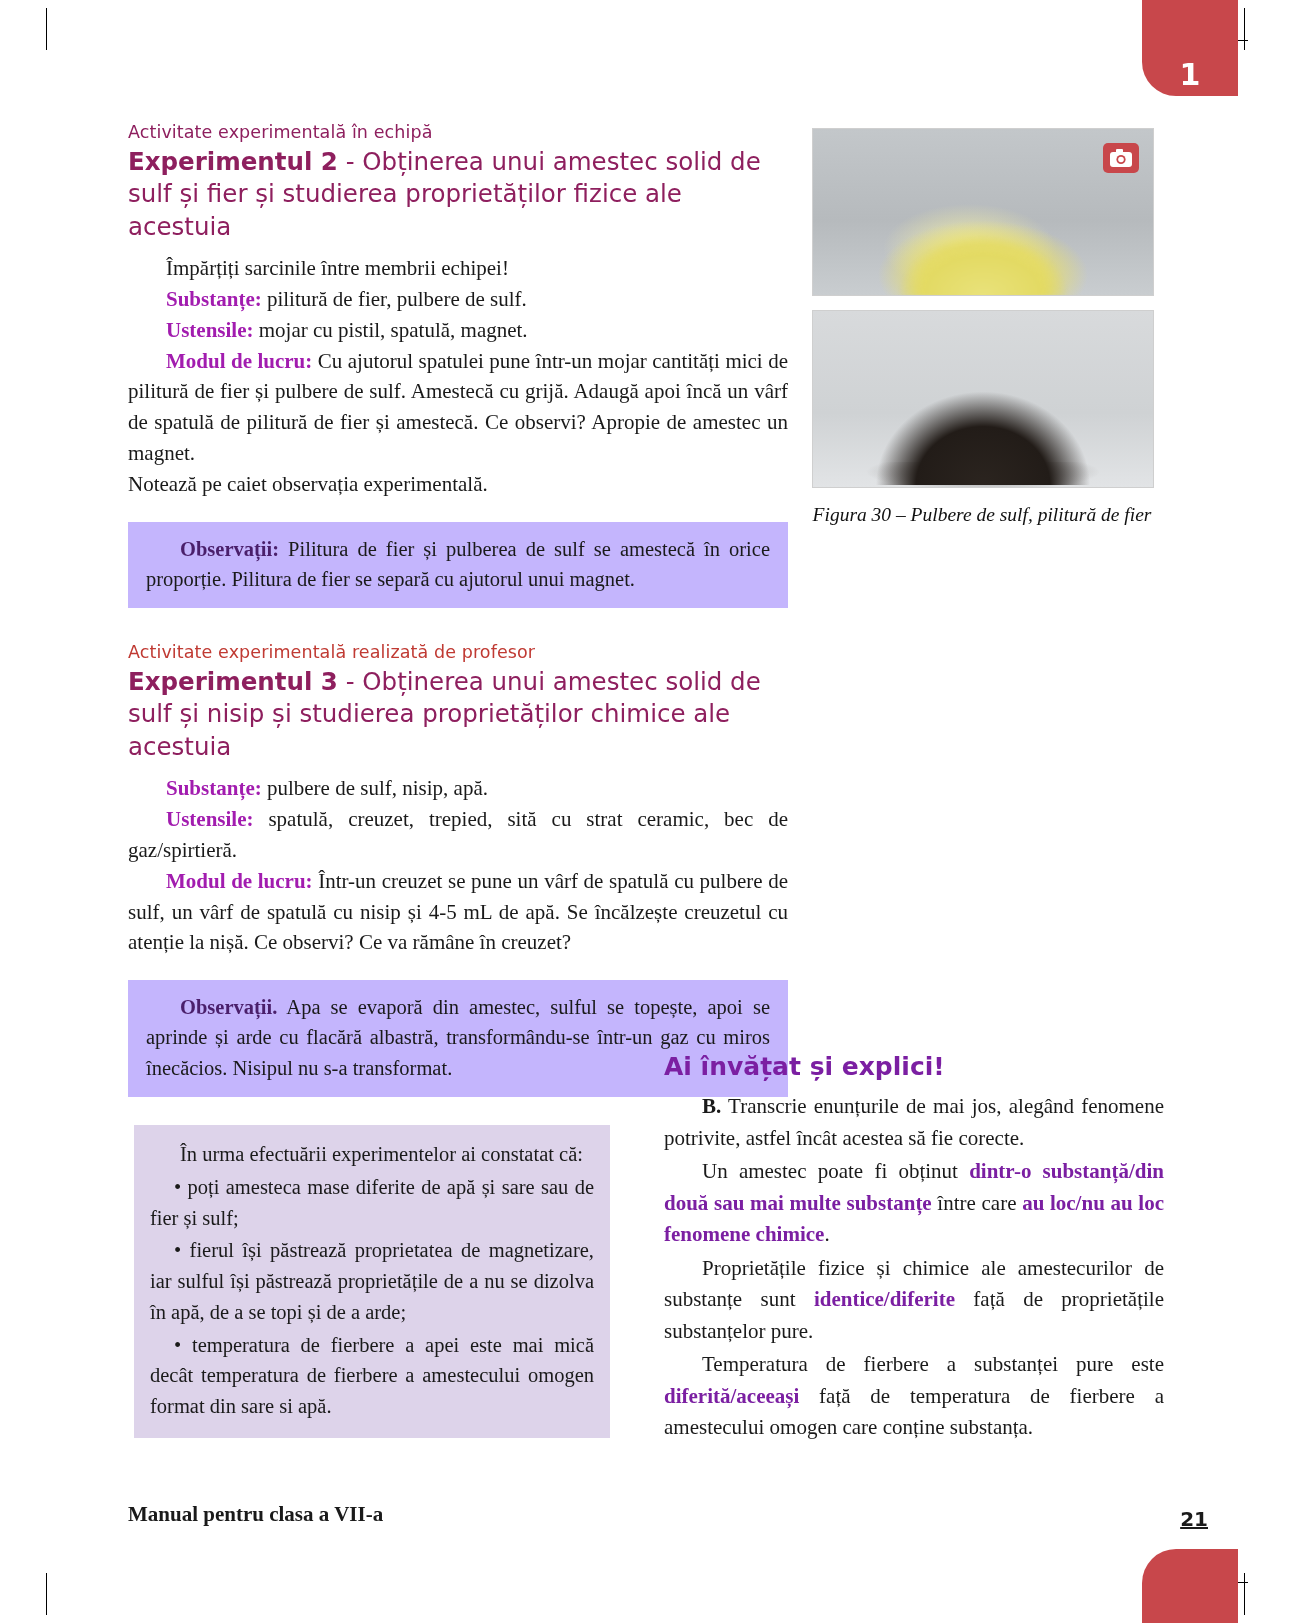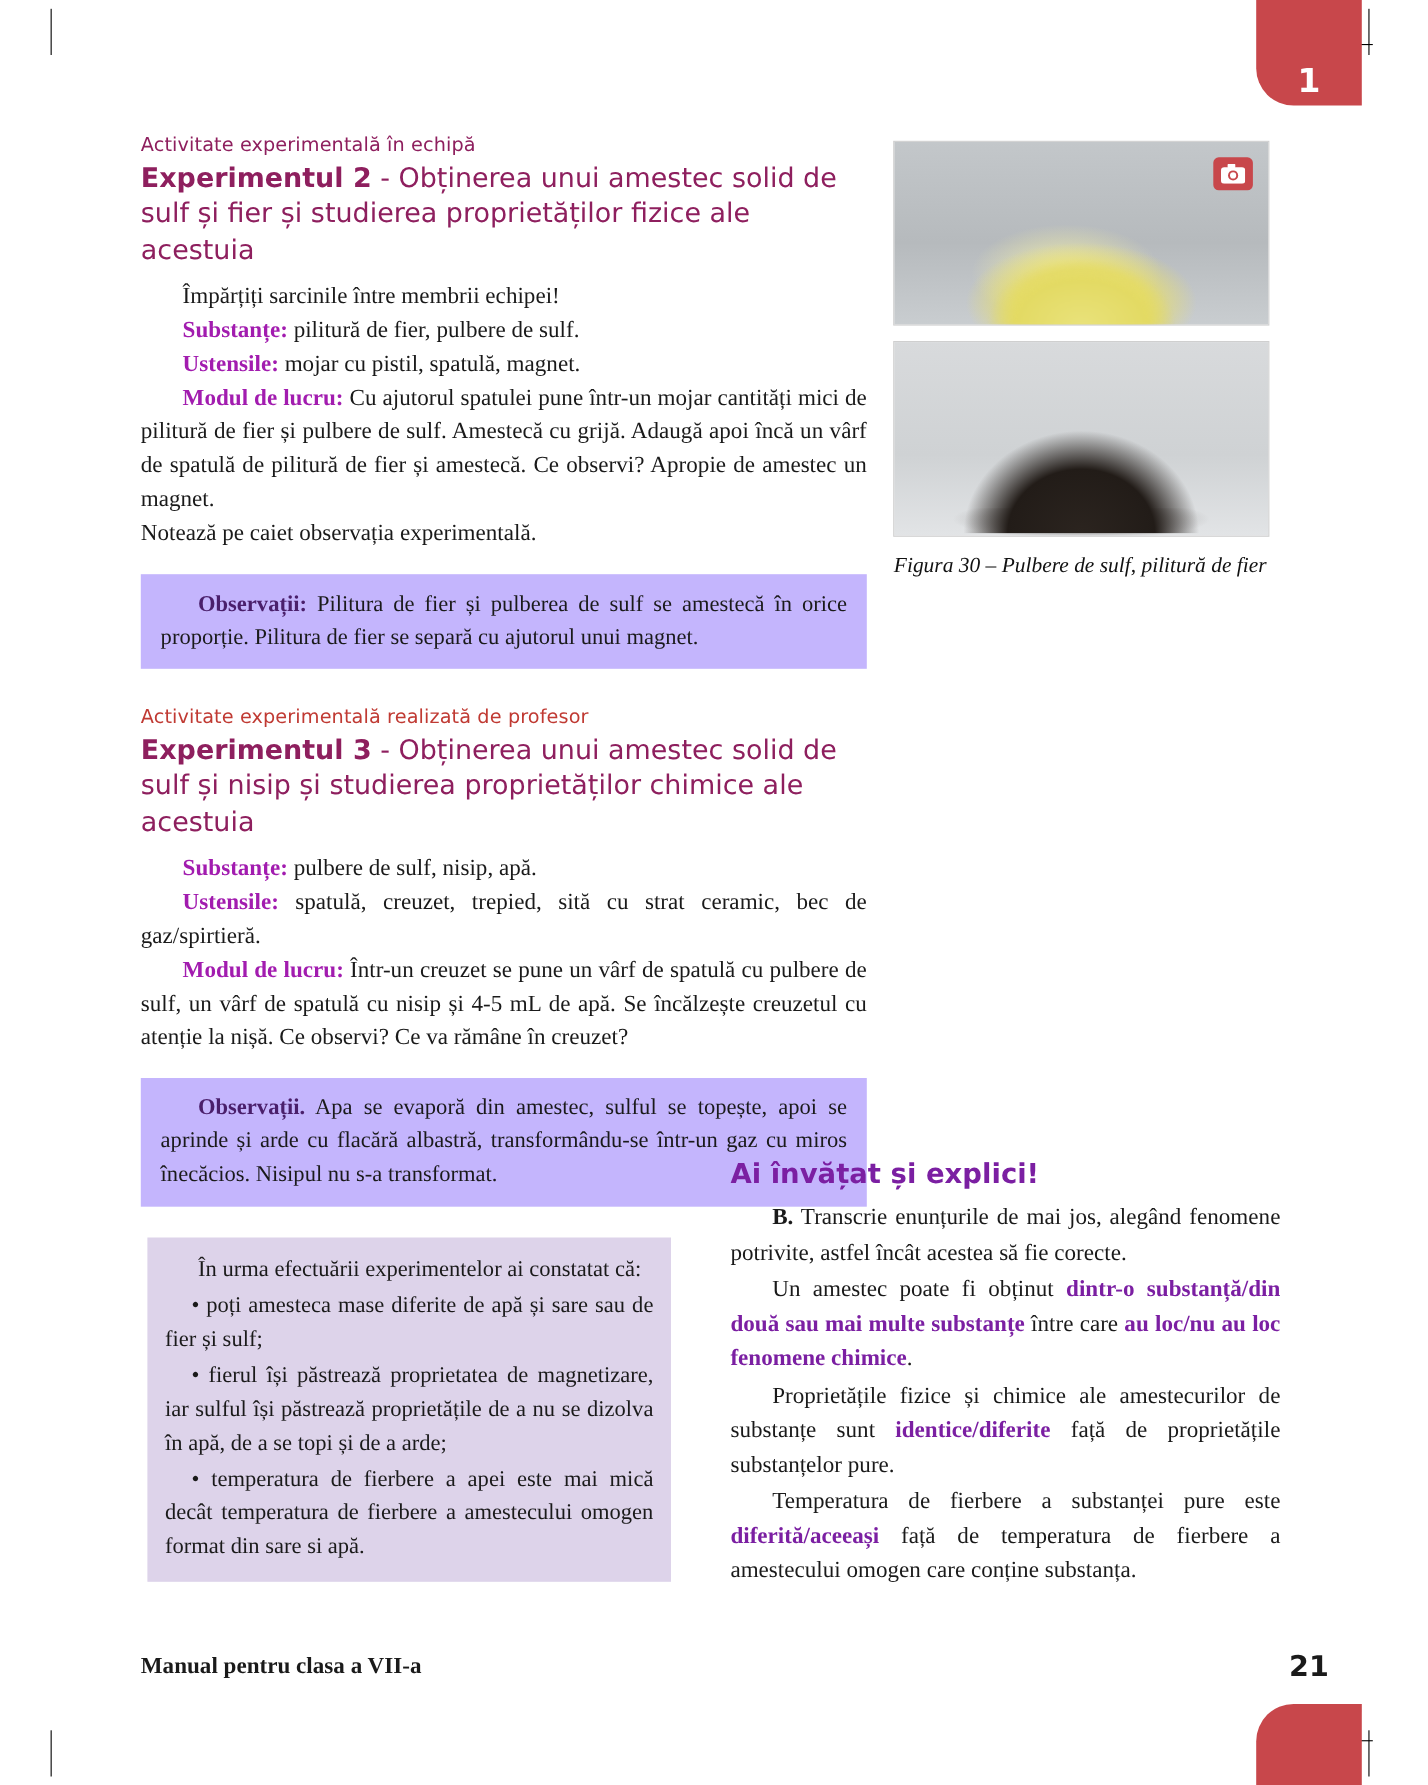--- a/index.html
+++ b/index.html
@@ -257,21 +257,22 @@
     font-family: "Liberation Serif", serif;
     font-weight: bold;
     font-size: 21px;
   }
   .folio {
     position: absolute;
     right: 90px;
     bottom: 92px;
     font-family: "DejaVu Sans", sans-serif;
     font-weight: bold;
-    font-size: 26px;
+    font-size: 20px;
+    text-decoration: underline;
   }
 </style>
 </head>
 <body>
 
 <div class="page">
 
   <div class="crop-mark cm-v" style="left:46px; top:8px;"></div>
   <div class="crop-mark cm-v" style="left:1244px; top:8px;"></div>
   <div class="crop-mark cm-v" style="left:46px; bottom:8px;"></div>

